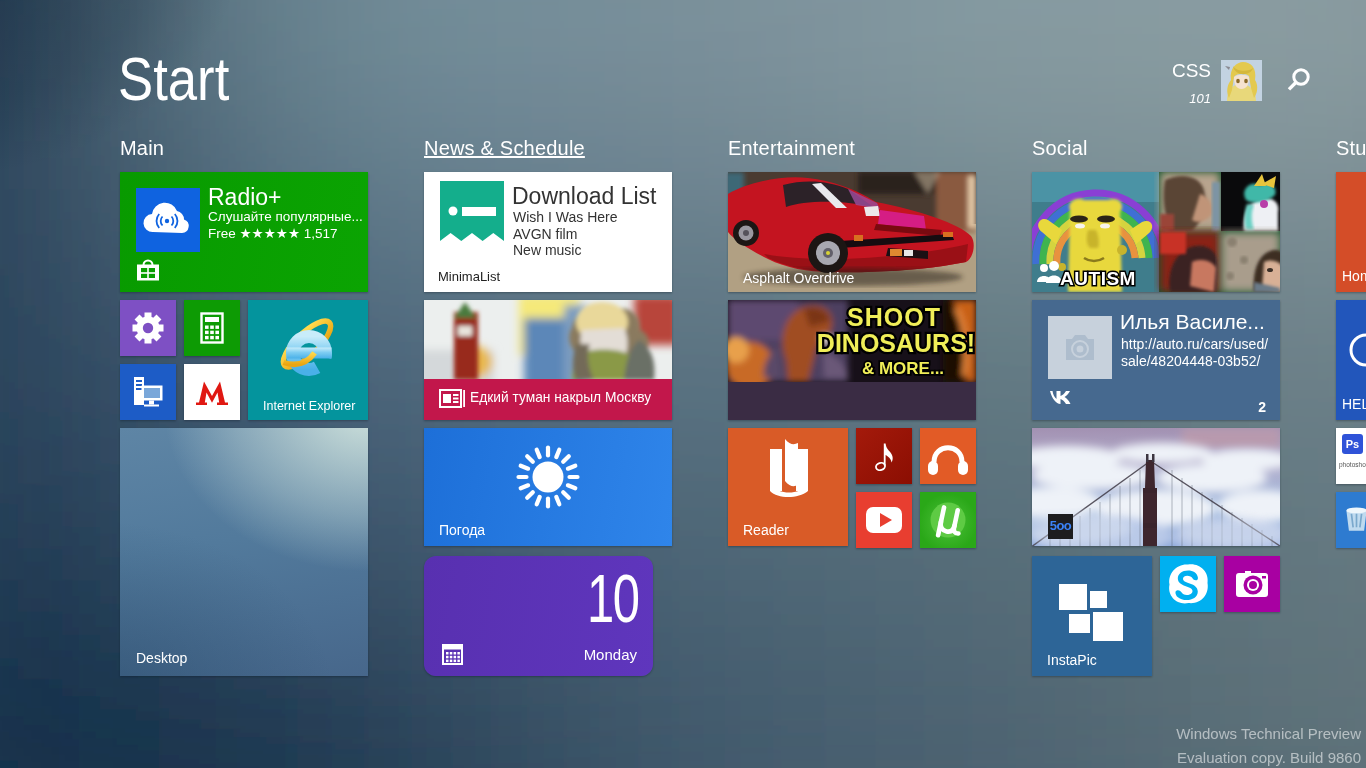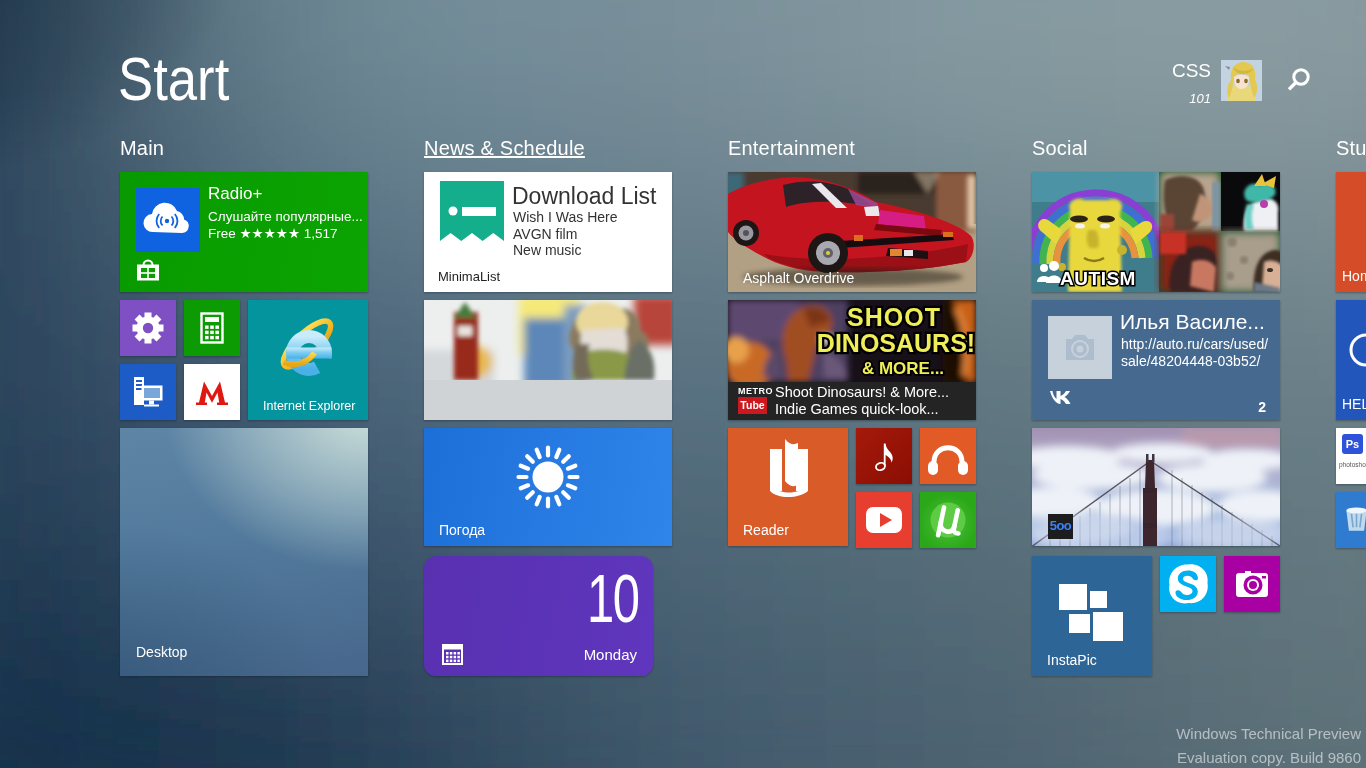--- a/index.html
+++ b/index.html
@@ -90,21 +90,21 @@
   <svg class="abs" style="left:14px; top:84px;" width="28" height="28" viewBox="0 0 28 28">
     <path d="M9.5 9 a4.5 4.5 0 0 1 9 0" fill="none" stroke="#fff" stroke-width="2"></path>
     <rect x="3" y="8.5" width="22" height="16" fill="#fff"></rect>
     <g fill="#0a9e01">
       <rect x="7" y="12" width="6.2" height="4.2"></rect>
       <rect x="14.8" y="12" width="6.2" height="4.2"></rect>
       <rect x="7" y="17.8" width="6.2" height="4.2"></rect>
       <rect x="14.8" y="17.8" width="6.2" height="4.2"></rect>
     </g>
   </svg>
-  <div class="abs" style="left:88px; top:12px; font-size:17px; font-weight:300;">Radio+</div>
+  <div class="abs" style="left:88px; top:12px; font-size:23px; font-weight:300;">Radio+</div>
   <div class="abs" style="left:88px; top:37px; font-size:13.5px;">Слушайте популярные...</div>
   <div class="abs" style="left:88px; top:53px; font-size:13.5px;">Free ★★★★★ 1,517</div>
 </div>
 <div class="tile" id="gear" style="left:120px; top:300px; width:56px; height:56px; background:#7e50c4;">
   <svg width="56" height="56" viewBox="0 0 56 56">
     <g fill="#fff">
       <circle cx="28" cy="28" r="11.5"></circle>
       <g>
         <rect x="24.5" y="12.5" width="7" height="6"></rect>
         <rect x="24.5" y="37.5" width="7" height="6"></rect>
@@ -172,21 +172,21 @@
       <rect x="12.5" y="31.5" width="45" height="11" fill="url(#ieb)"></rect>
     </g>
     <path d="M40.6 36.9 Q 29 53 9.5 46.5" stroke="url(#ieg)" stroke-width="5.5" fill="none"></path>
   </svg>
   <div class="tlabel" style="font-size:12.5px; bottom:7px;">Internet Explorer</div>
 </div>
 <div class="tile" id="desktop" style="left:120px; top:428px; width:248px; height:248px; background:
   radial-gradient(300px 240px at 100% -8%, rgba(214,232,224,0.95) 0%, rgba(214,232,224,0.35) 45%, rgba(214,232,224,0) 68%),
   radial-gradient(400px 300px at -10% 110%, rgba(38,73,105,0.55) 0%, rgba(38,73,105,0) 60%),
   linear-gradient(170deg, #5e85a5 0%, #527a9c 45%, #47678b 100%);">
-  <div class="tlabel" style="color:#fff; font-size:14px; left:16px; bottom:16px;">Desktop</div>
+  <div class="tlabel" style="color:#fff; font-size:14px; left:16px; bottom:10px;">Desktop</div>
 </div>
 
 <div class="tile" id="dlist" style="left:424px; top:172px; width:248px; height:120px; background:#fff; color:#222;">
   <svg class="abs" style="left:16px; top:9px;" width="64" height="72" viewBox="0 0 64 72">
     <path d="M0 0 H64 V60 L53.3 52 L42.6 60 L32 52 L21.3 60 L10.6 52 L0 60 Z" fill="#14ae8c"></path>
     <circle cx="13" cy="30" r="4.5" fill="#fff"></circle>
     <rect x="22" y="26" width="34" height="9" fill="#fff"></rect>
   </svg>
   <div class="abs" style="left:88px; top:11px; font-size:23px; font-weight:300; color:#333;">Download List</div>
   <div class="abs" style="left:89px; top:37px; font-size:14px; color:#333;">Wish I Was Here</div>
@@ -218,20 +218,31 @@
       <path d="M30 18 L41 2 L52 18 Z" fill="#4a7a3d"></path>
       <rect x="34" y="26" width="14" height="10" fill="#e8e4dc"></rect>
       <path d="M148 28 C150 10 172 4 182 14 C196 2 218 10 216 30 C228 34 228 52 214 56 L158 56 C146 52 142 36 148 28 Z" fill="#8a7a5e"></path>
       <ellipse cx="178" cy="22" rx="26" ry="20" fill="#e9d89a"></ellipse>
       <path d="M158 30 C154 44 158 58 168 64 L196 64 C204 56 206 40 200 28 Z" fill="#e3ddd6"></path>
       <path d="M150 56 C162 48 196 46 212 58 L214 80 L148 80 Z" fill="#8a9947"></path>
       <path d="M215 40 C228 48 232 62 230 80 L200 80 C202 64 204 50 215 40 Z" fill="#6b6f66"></path>
       <path d="M152 44 C148 58 148 70 152 80 L170 80 C164 68 162 54 166 44 Z" fill="#736a58"></path>
     </g>
   </svg>
+  <div class="abs" id="newsbar" style="left:0; top:79px; width:248px; height:41px; background:#c2174b;">
+    <svg class="abs" style="left:15px; top:10px;" width="26" height="21" viewBox="0 0 26 21">
+      <rect x="1" y="1" width="21" height="17" fill="none" stroke="#fff" stroke-width="2"></rect>
+      <rect x="4" y="5" width="8" height="9" fill="#fff"></rect>
+      <rect x="14" y="5" width="5.5" height="2" fill="#fff"></rect>
+      <rect x="14" y="8.5" width="5.5" height="2" fill="#fff"></rect>
+      <rect x="14" y="12" width="5.5" height="2" fill="#fff"></rect>
+      <rect x="24.2" y="1" width="1.8" height="17" fill="#fff"></rect>
+    </svg>
+    <div class="abs" style="left:46px; top:10px; font-size:14.5px; color:#fff; transform:scaleX(0.95); transform-origin:0 0;">Едкий туман накрыл Москву</div>
+  </div>
 </div>
 <div class="tile" id="weather" style="left:424px; top:428px; width:248px; height:118px; background:linear-gradient(100deg,#1d6fd8,#2f85ea);">
   <svg class="abs" style="left:90px; top:15px;" width="68" height="68" viewBox="0 0 68 68">
     <circle cx="34" cy="34" r="15.5" fill="#fff"></circle>
     <g stroke="#fff" stroke-width="4.2" stroke-linecap="round">
       <line x1="34" y1="4.5" x2="34" y2="12.5"></line>
       <line x1="34" y1="55.5" x2="34" y2="63.5"></line>
       <line x1="4.5" y1="34" x2="12.5" y2="34"></line>
       <line x1="55.5" y1="34" x2="63.5" y2="34"></line>
       <line x1="13.2" y1="13.2" x2="18.8" y2="18.8"></line>
@@ -339,26 +350,20 @@
       <rect x="215" y="0" width="33" height="82" fill="#1c0d06"></rect>
       <path d="M224 0 C240 20 244 50 238 82 L248 82 L248 0 Z" fill="#c86018"></path>
       <path d="M228 8 C238 26 240 54 236 76" stroke="#e8883c" stroke-width="5" fill="none"></path>
     </g>
     <g font-family="Liberation Sans, sans-serif" font-weight="bold" text-anchor="middle">
       <text x="166" y="26" font-size="25" fill="#f0ee58" stroke="#000" stroke-width="4.5" paint-order="stroke" letter-spacing="1">SHOOT</text>
       <text x="168" y="52" font-size="25" fill="#f0ee58" stroke="#000" stroke-width="4.5" paint-order="stroke">DINOSAURS!</text>
       <text x="175" y="74" font-size="17" fill="#f0ee58" stroke="#000" stroke-width="3.5" paint-order="stroke">&amp; MORE...</text>
     </g>
   </svg>
-  <div class="abs" id="dinobar" style="left:0; top:82px; width:248px; height:38px; background:#242424;">
-    <div class="abs" style="left:10px; top:4px; font-size:9px; font-weight:bold; color:#fff; letter-spacing:0.5px;">METRO</div>
-    <div class="abs" style="left:10px; top:15px; width:29px; height:17px; background:#cc181e; color:#fff; font-size:10.5px; font-weight:bold; text-align:center; line-height:17px;">Tube</div>
-    <div class="abs" style="left:47px; top:2px; font-size:14.5px; color:#fff;">Shoot Dinosaurs! &amp; More...</div>
-    <div class="abs" style="left:47px; top:19px; font-size:14.5px; color:#fff;">Indie Games quick-look...</div>
-  </div>
 </div>
 <div class="tile" id="reader" style="left:728px; top:428px; width:120px; height:118px; background:#d95b27;">
   <svg class="abs" style="left:40px; top:11px;" width="42" height="62" viewBox="0 0 42 62">
     <path d="M2 10 H14 V52 H2 Z" fill="#fff"></path>
     <path d="M17 0 C22 6 26 6 30 4 V46 C26 48 22 48 17 42 Z" fill="#fff"></path>
     <path d="M28 10 H40 V52 H28 Z" fill="#fff"></path>
     <path d="M2 52 C10 60 30 60 40 52 L40 46 C30 56 12 56 2 46 Z" fill="#fff"></path>
   </svg>
   <div class="tlabel" style="bottom:8px;">Reader</div>
 </div>

